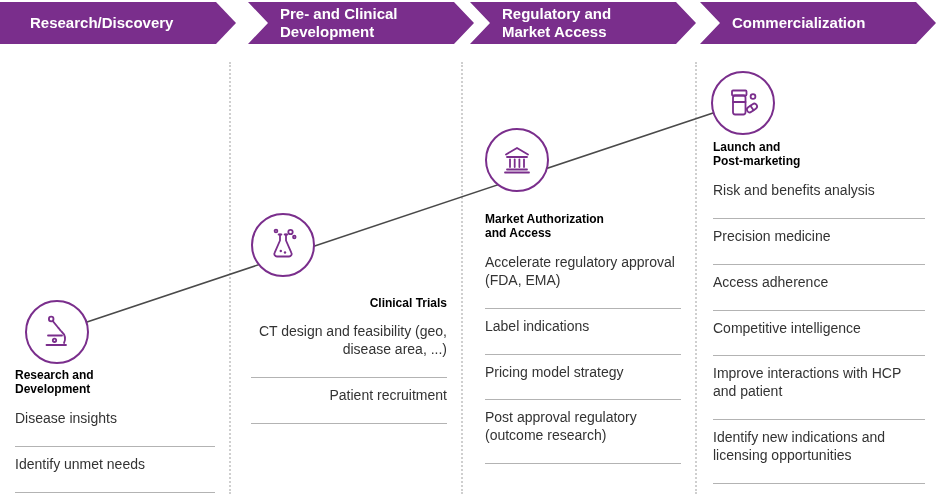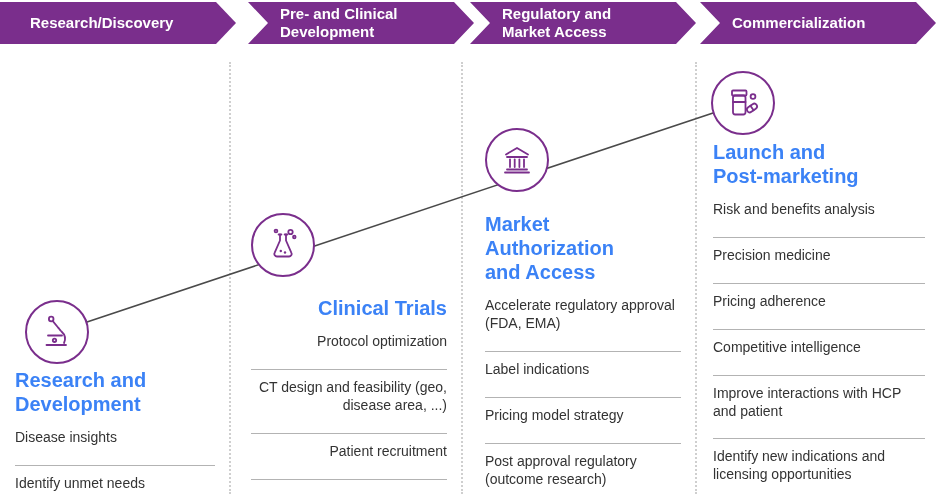--- a/index.html
+++ b/index.html
@@ -19,21 +19,21 @@
   .connector{position:absolute;left:0;top:0;}
 
   
   .stage-circle{position:absolute;width:64px;height:64px;border:2px solid #7a2e8c;border-radius:50%;background:#ffffff;display:flex;align-items:center;justify-content:center;box-sizing:border-box;}
   .stage-circle svg{width:40px;height:40px;display:block;}
   .stage-circle svg *{fill:none;stroke:#7a2e8c;stroke-width:1.8;stroke-linecap:round;stroke-linejoin:round;}
   .stage-circle svg .dot{fill:#7a2e8c;stroke:none;}
 
   
   .col{position:absolute;}
-  .stage-title{color:#3b82f6;font-size:20px;font-weight:700;line-height:1.2;margin:0 0 13px 0;white-space:pre-line;}
+  .stage-title{color:#000000;font-size:12px;font-weight:700;line-height:1.2;margin:0 0 13px 0;white-space:pre-line;}
   .stage-item{font-size:14px;color:#333333;line-height:1.28;padding-bottom:18px;margin-bottom:9px;border-bottom:1px solid #b3b3b3;}
 </style>
 </head>
 <body>
 
 <div class="canvas">
 
   <div class="banner first" style="left:0;width:236px;text-align:center;">
     <span class="banner-label">Research/Discovery</span>
   </div>
@@ -107,38 +107,37 @@
 
   <div class="col" style="left:15px;top:368px;width:200px;">
     <h3 class="stage-title">Research and
 Development</h3>
     <div class="stage-item">Disease insights</div>
     <div class="stage-item">Identify unmet needs</div>
   </div>
 
   <div class="col" style="left:251px;top:296px;width:196px;text-align:right;">
     <h3 class="stage-title">Clinical Trials</h3>
-    <div class="stage-item">Protocol optimization</div>
     <div class="stage-item">CT design and feasibility (geo, disease area, ...)</div>
     <div class="stage-item">Patient recruitment</div>
   </div>
 
   <div class="col" style="left:485px;top:212px;width:196px;">
     <h3 class="stage-title">Market Authorization
 and Access</h3>
     <div class="stage-item">Accelerate regulatory approval (FDA, EMA)</div>
     <div class="stage-item">Label indications</div>
     <div class="stage-item">Pricing model strategy</div>
     <div class="stage-item">Post approval regulatory (outcome research)</div>
   </div>
 
   <div class="col" style="left:713px;top:140px;width:212px;">
     <h3 class="stage-title">Launch and
 Post-marketing</h3>
     <div class="stage-item">Risk and benefits analysis</div>
     <div class="stage-item">Precision medicine</div>
-    <div class="stage-item">Pricing adherence</div>
+    <div class="stage-item">Access adherence</div>
     <div class="stage-item">Competitive intelligence</div>
     <div class="stage-item">Improve interactions with HCP and patient</div>
     <div class="stage-item">Identify new indications and licensing opportunities</div>
   </div>
 
 </div>
 
 </body></html>

